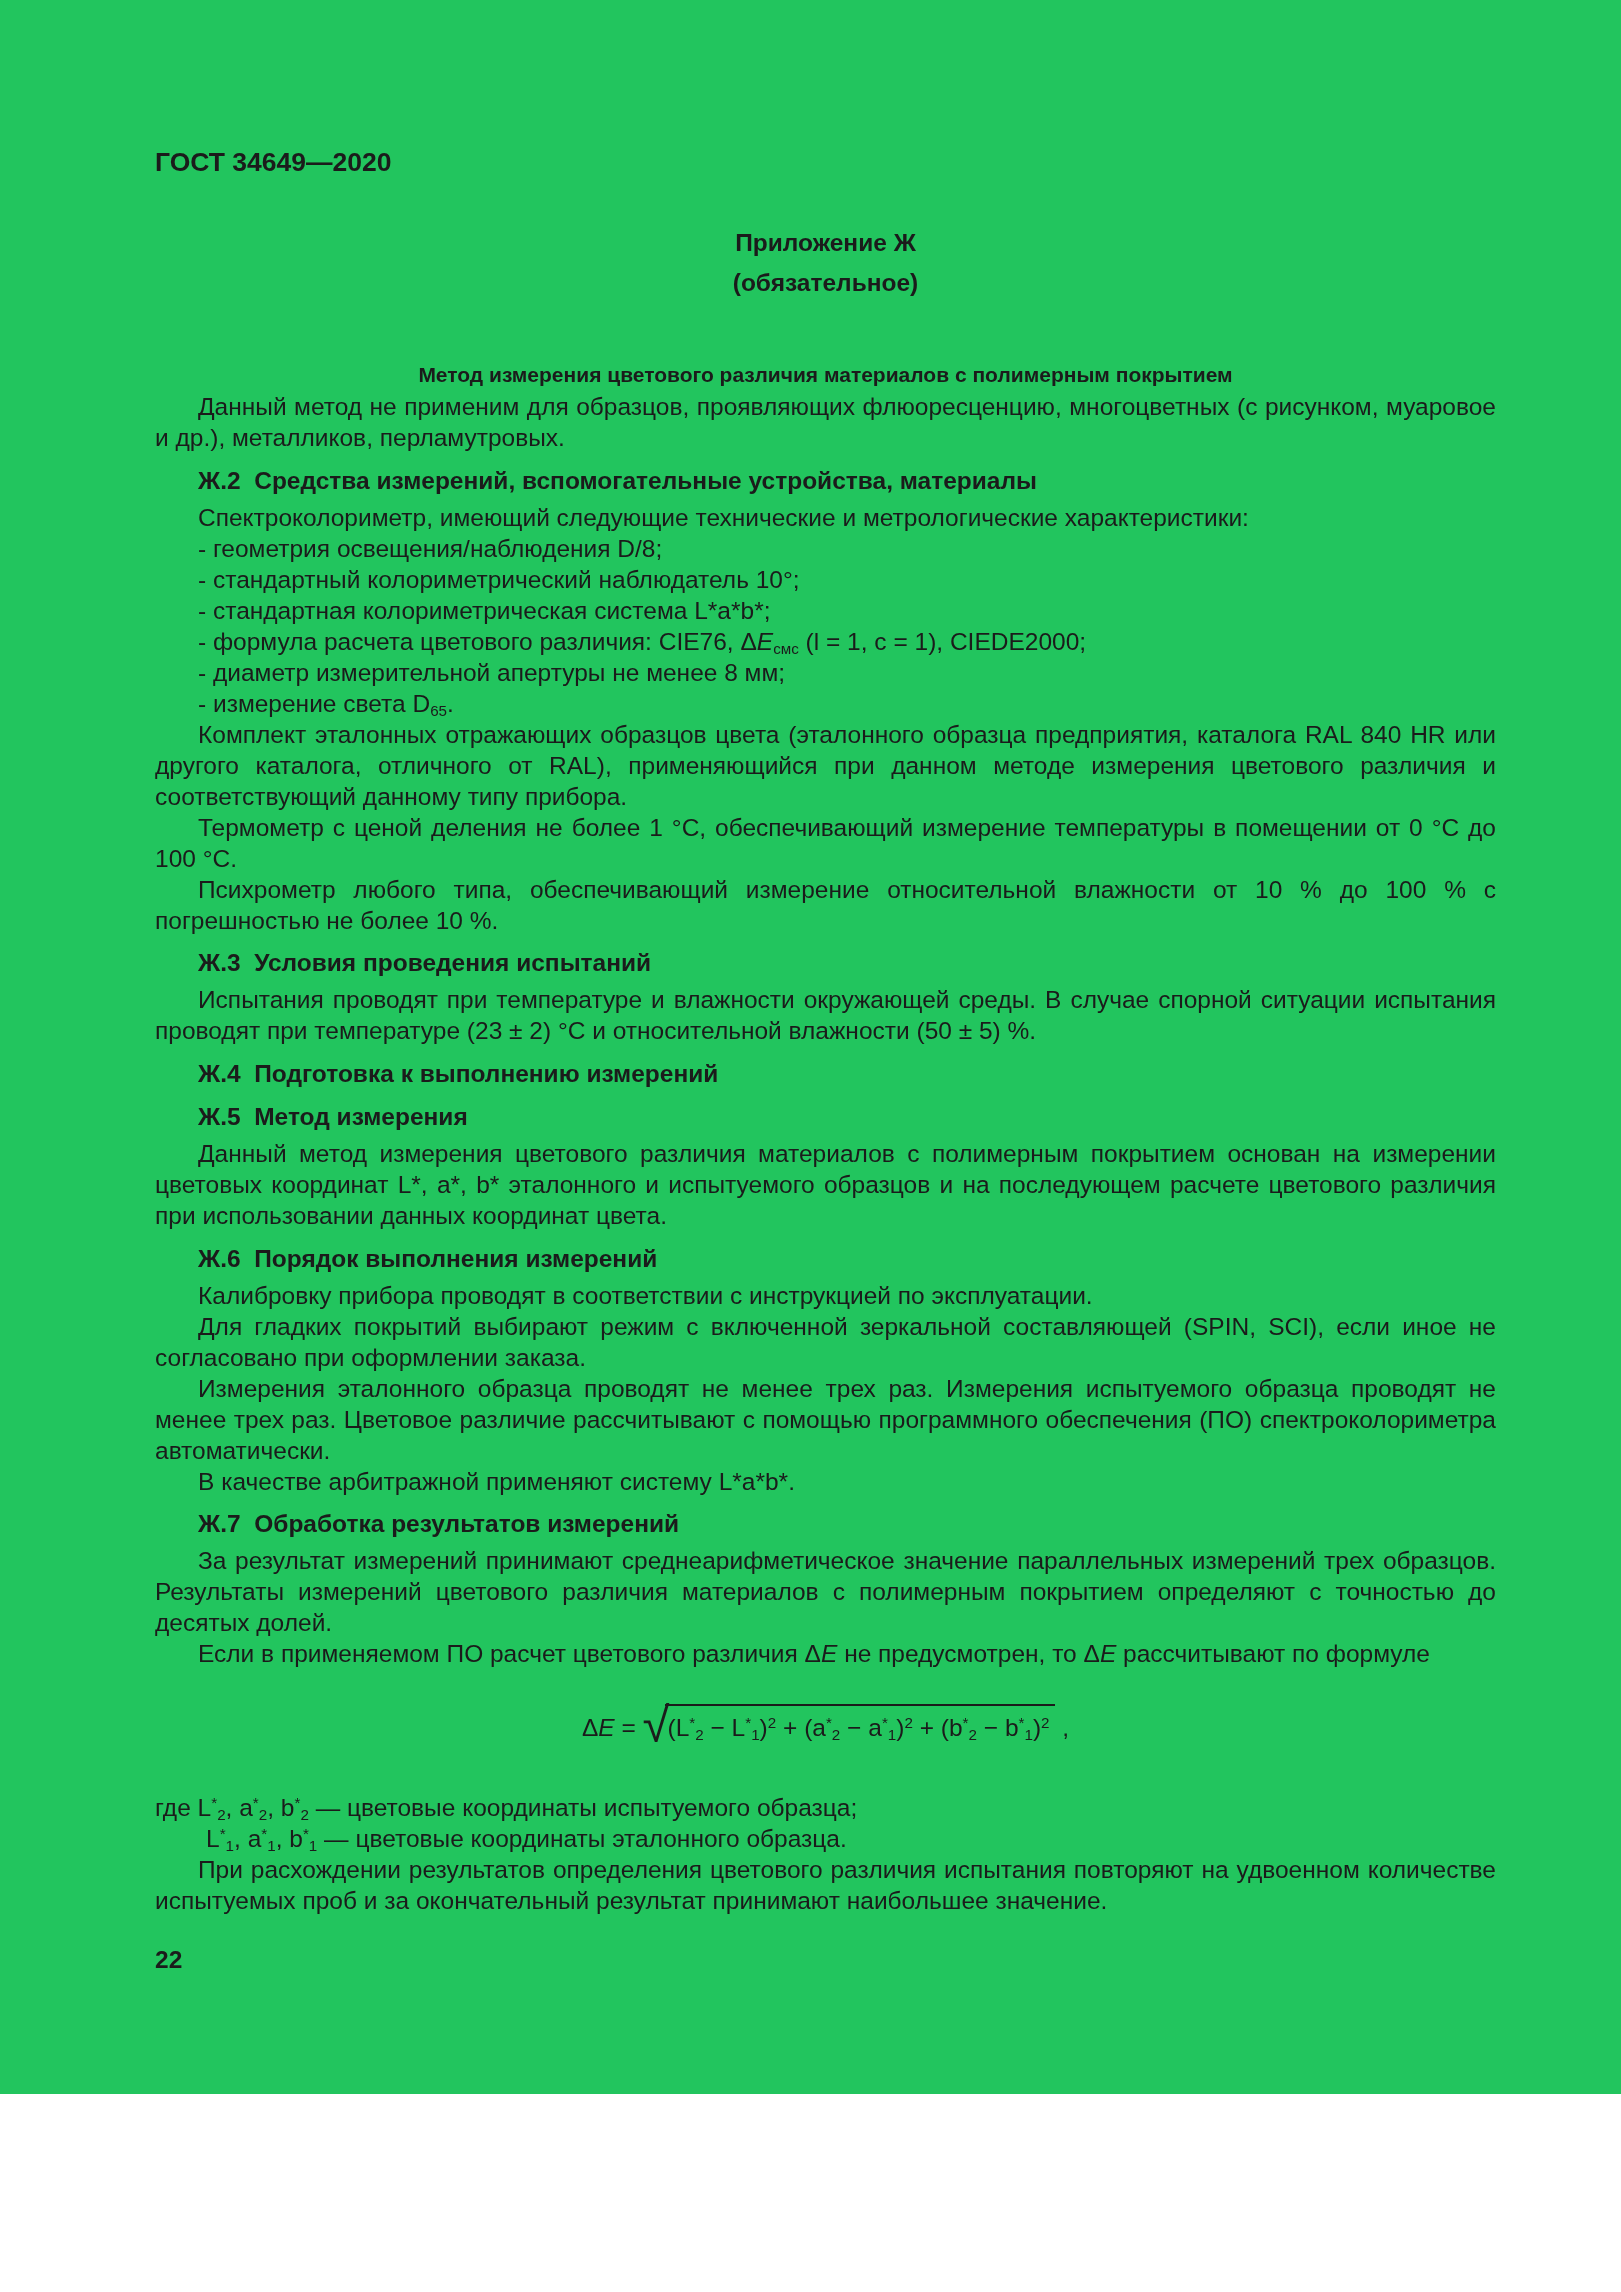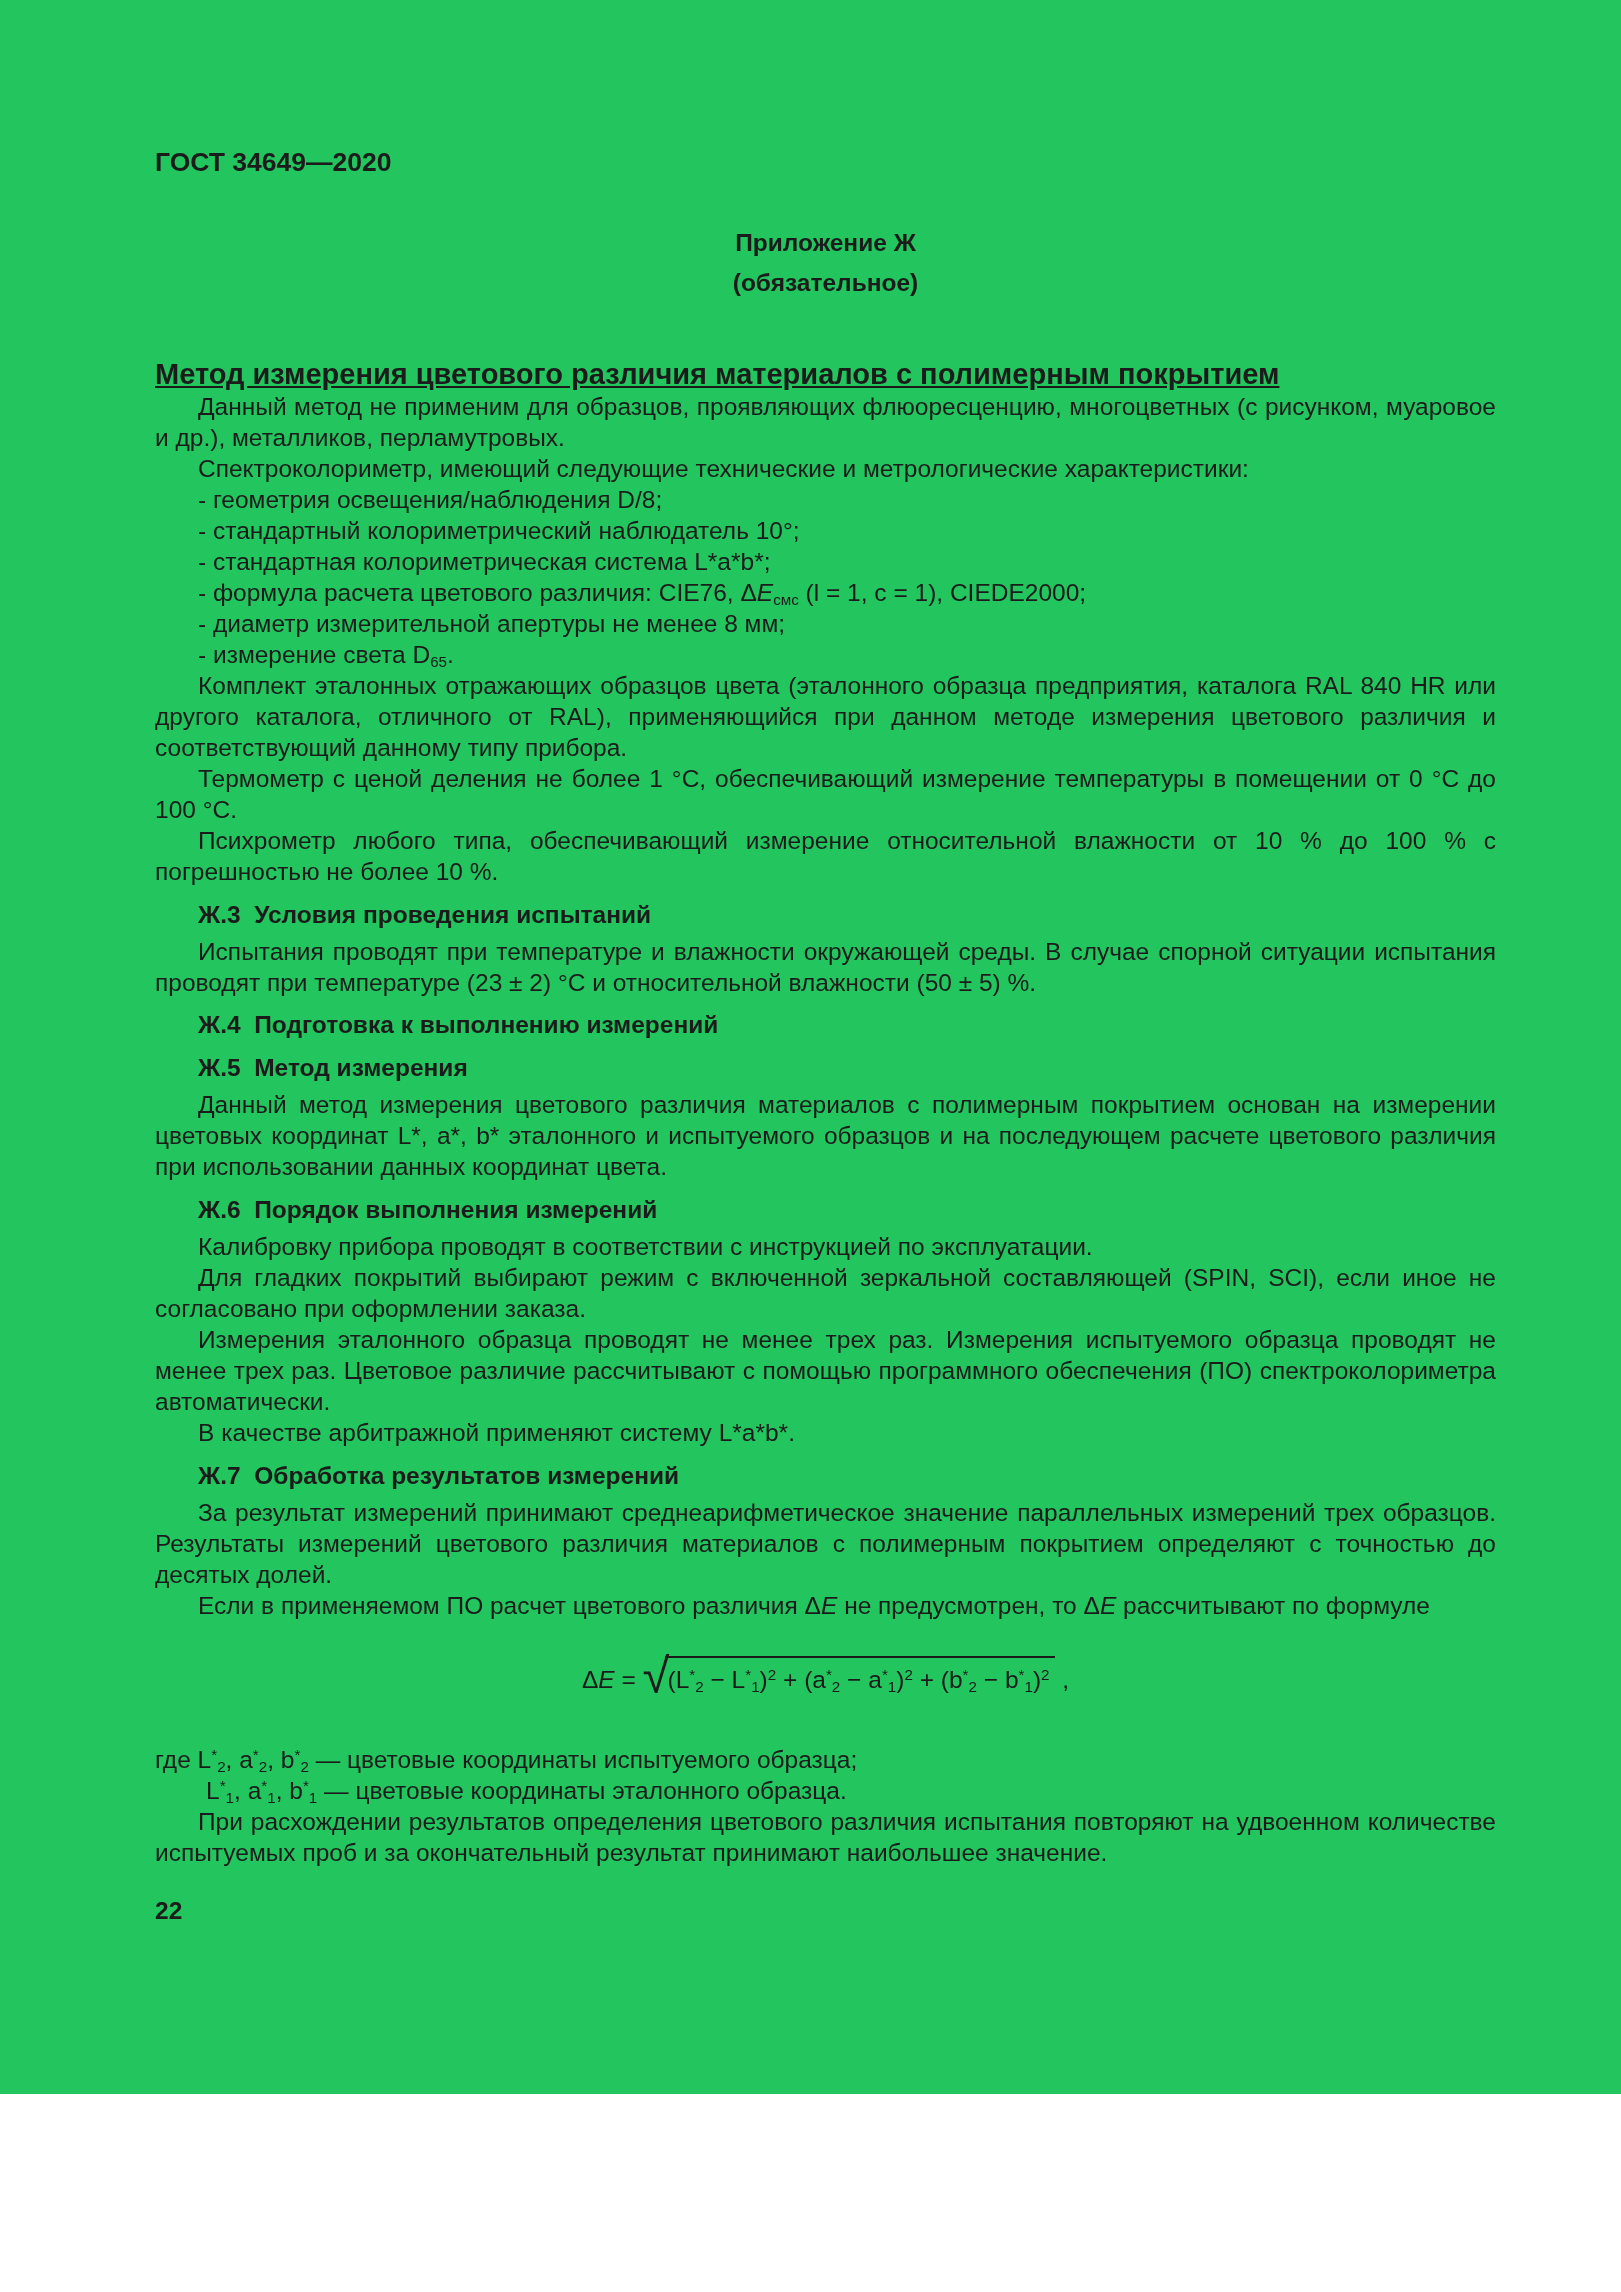--- a/index.html
+++ b/index.html
@@ -22,26 +22,25 @@
     font-size:26.5px;
     line-height:31px;
   }
   .center-block{
     text-align:center;
     font-weight:bold;
     margin-top:45px;
     line-height:40px;
   }
   .doc-title{
-    text-align:left;
+    text-align:center;
     font-weight:bold;
-    font-size:29px;
+    font-size:21px;
     line-height:33px;
     margin:55px 0 0 0;
-    text-decoration:underline;
   }
   .sec{
     font-weight:bold;
     font-size:24.5px;
     line-height:31px;
     margin:11.8px 0 5.9px 0;
     text-indent:43px;
     white-space:pre-wrap;
   }
   .sec.first{margin-top:47px;}
@@ -94,20 +93,21 @@
 
   <div class="center-block">
     <div>Приложение Ж</div>
     <div>(обязательное)</div>
   </div>
 
   <div class="doc-title">Метод измерения цветового различия материалов с полимерным покрытием</div>
 
   <p class="para">Данный метод не применим для образцов, проявляющих флюоресценцию, многоцветных (с рисунком, муаровое и др.), металликов, перламутровых.</p>
 
+  <div class="sec">Ж.2  Средства измерений, вспомогательные устройства, материалы</div>
   <p class="para">Спектроколориметр, имеющий следующие технические и метрологические характеристики:</p>
   <p class="bullet"><span>-  геометрия освещения/наблюдения D/8;</span></p>
   <p class="bullet"><span>-  стандартный колориметрический наблюдатель 10°;</span></p>
   <p class="bullet"><span>-  стандартная колориметрическая система L*a*b*;</span></p>
   <p class="bullet"><span>-  формула расчета цветового различия: CIE76, Δ</span><span class="it">E</span><sub>смс</sub><span> (l = 1, c = 1), CIEDE2000;</span></p>
   <p class="bullet"><span>-  диаметр измерительной апертуры не менее 8 мм;</span></p>
   <p class="bullet"><span>-  измерение света D</span><sub>65</sub><span>.</span></p>
   <p class="para">Комплект эталонных отражающих образцов цвета (эталонного образца предприятия, каталога RAL 840 HR или другого каталога, отличного от RAL), применяющийся при данном методе измерения цветового различия и соответствующий данному типу прибора.</p>
   <p class="para">Термометр с ценой деления не более 1 °С, обеспечивающий измерение температуры в помещении от 0 °С до 100 °С.</p>
   <p class="para">Психрометр любого типа, обеспечивающий измерение относительной влажности от 10 % до 100 % с погрешностью не более 10 %.</p>

